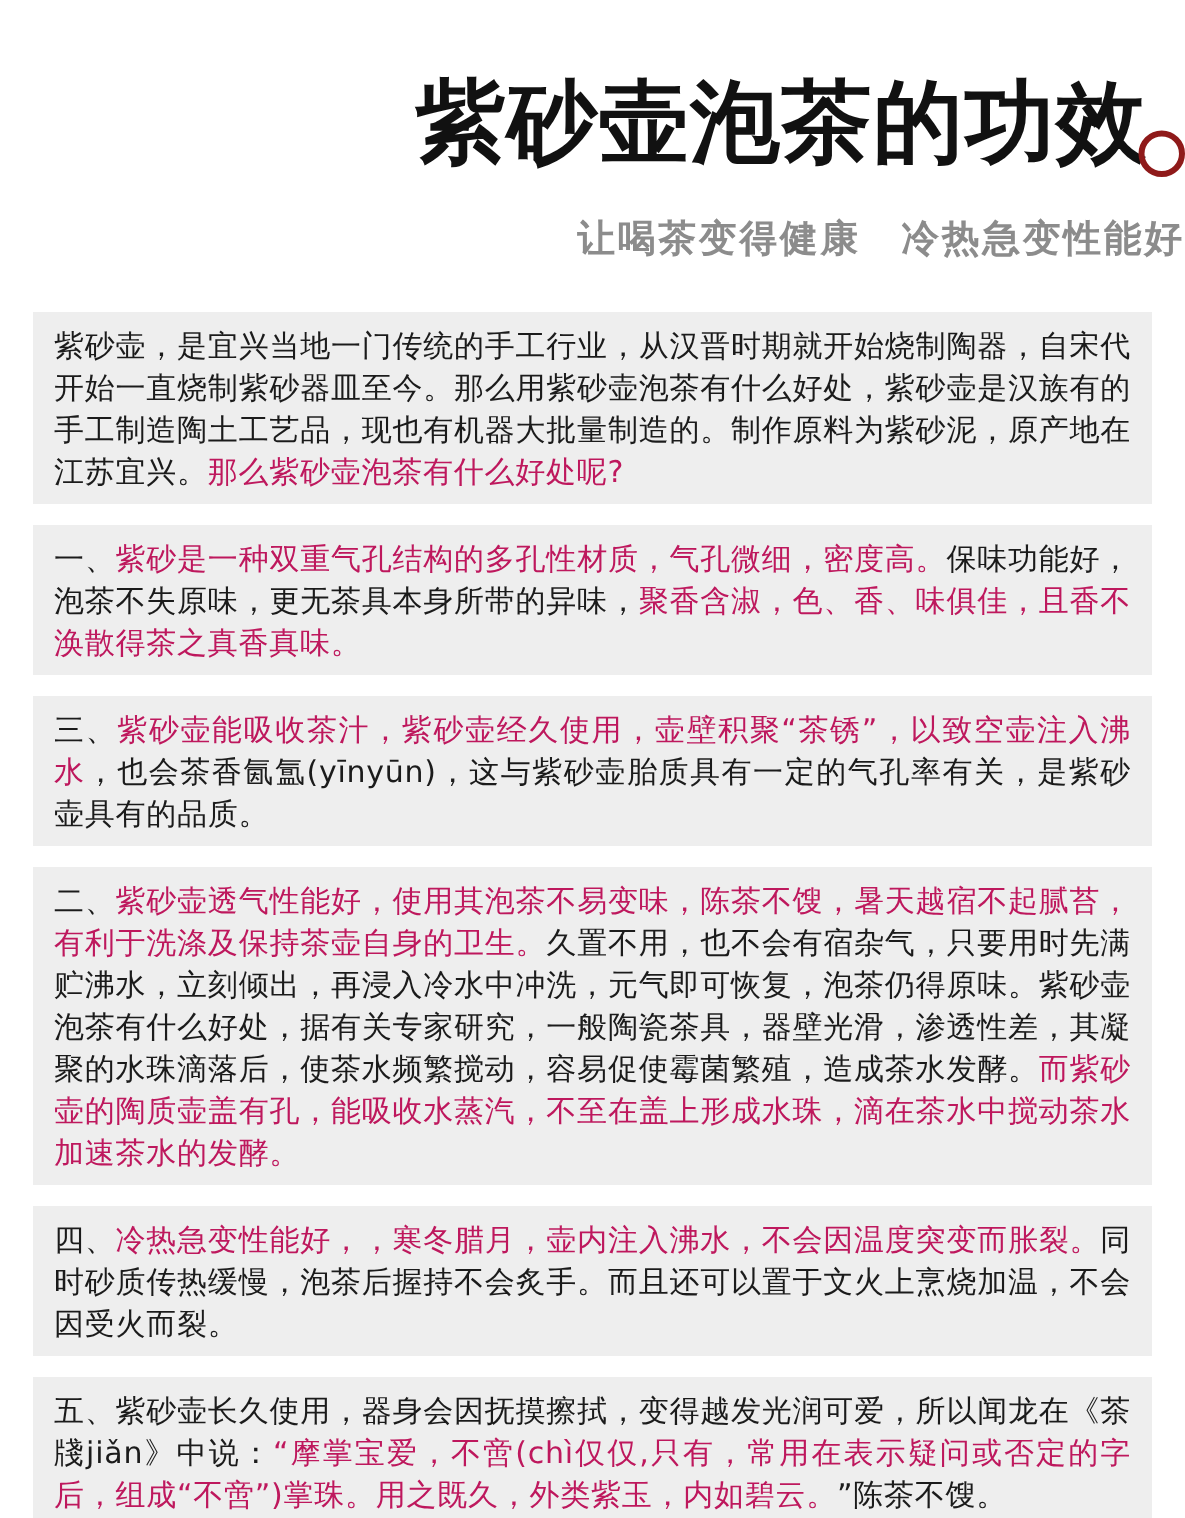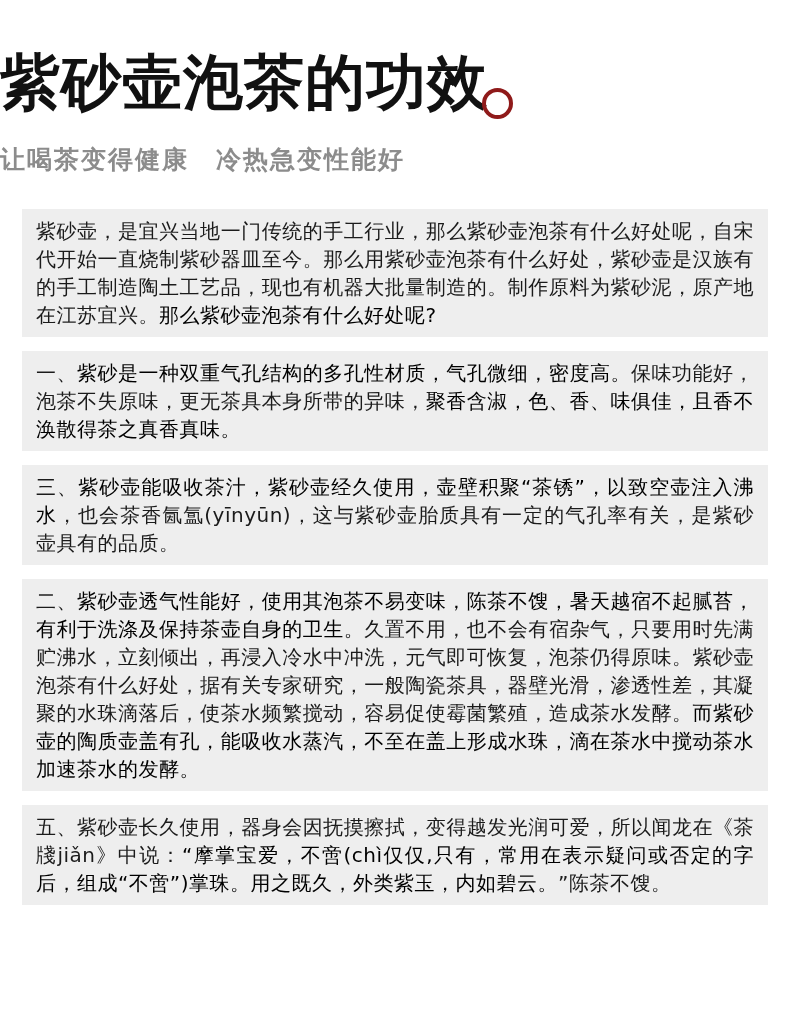--- a/index.html
+++ b/index.html
@@ -7,21 +7,21 @@
     padding: 0;
     background: #ffffff;
   }
   body {
     width: 790px;
     min-height: 1012px;
     margin: 0 auto;
     font-family: "DejaVu Sans", "Liberation Sans", sans-serif;
   }
   .header {
-    text-align: left;
+    text-align: right;
     padding-top: 48px;
   }
   .page-title {
     display: inline-block;
     font-family: "DejaVu Serif", "Liberation Serif", serif;
     font-size: 60px;
     line-height: 1.15;
     font-weight: 900;
     color: #111111;
     letter-spacing: 1px;
@@ -57,42 +57,45 @@
     box-sizing: border-box;
   }
   .para-box p {
     margin: 0;
     font-size: 20px;
     line-height: 28px;
     color: #1b1b1b;
     text-align: justify;
     letter-spacing: 0.5px;
   }
-  .run-red { color: #000000; }
+  .run-red { color: #be185d; }
   .run-black { color: #1b1b1b; }
 </style>
 </head>
 <body>
 
 <div class="header">
   <div>
     <span class="page-title">紫砂壶泡茶的功效</span><span class="ring-icon"></span>
   </div>
   <div class="subtitle">让喝茶变得健康　冷热急变性能好</div>
 </div>
 
 <div class="content">
   <div class="para-box">
-    <p><span class="run-black">紫砂壶，是宜兴当地一门传统的手工行业，那么紫砂壶泡茶有什么好处呢，自宋代开始一直烧制紫砂器皿至今。那么用紫砂壶泡茶有什么好处，紫砂壶是汉族有的手工制造陶土工艺品，现也有机器大批量制造的。制作原料为紫砂泥，原产地在江苏宜兴。</span><span class="run-red">那么紫砂壶泡茶有什么好处呢?</span></p>
+    <p><span class="run-black">紫砂壶，是宜兴当地一门传统的手工行业，从汉晋时期就开始烧制陶器，自宋代开始一直烧制紫砂器皿至今。那么用紫砂壶泡茶有什么好处，紫砂壶是汉族有的手工制造陶土工艺品，现也有机器大批量制造的。制作原料为紫砂泥，原产地在江苏宜兴。</span><span class="run-red">那么紫砂壶泡茶有什么好处呢?</span></p>
   </div>
   <div class="para-box">
     <p><span class="run-black">一、</span><span class="run-red">紫砂是一种双重气孔结构的多孔性材质，气孔微细，密度高。</span><span class="run-black">保味功能好，泡茶不失原味，更无茶具本身所带的异味，</span><span class="run-red">聚香含淑，色、香、味俱佳，且香不涣散得茶之真香真味。</span></p>
   </div>
   <div class="para-box">
     <p><span class="run-black">三、</span><span class="run-red">紫砂壶能吸收茶汁，紫砂壶经久使用，壶壁积聚“茶锈”，以致空壶注入沸水</span><span class="run-black">，也会茶香氤氲(yīnyūn)，这与紫砂壶胎质具有一定的气孔率有关，是紫砂壶具有的品质。</span></p>
   </div>
   <div class="para-box">
     <p><span class="run-black">二、</span><span class="run-red">紫砂壶透气性能好，使用其泡茶不易变味，陈茶不馊，暑天越宿不起腻苔，有利于洗涤及保持茶壶自身的卫生。</span><span class="run-black">久置不用，也不会有宿杂气，只要用时先满贮沸水，立刻倾出，再浸入冷水中冲洗，元气即可恢复，泡茶仍得原味。紫砂壶泡茶有什么好处，据有关专家研究，一般陶瓷茶具，器壁光滑，渗透性差，其凝聚的水珠滴落后，使茶水频繁搅动，容易促使霉菌繁殖，造成茶水发酵。</span><span class="run-red">而紫砂壶的陶质壶盖有孔，能吸收水蒸汽，不至在盖上形成水珠，滴在茶水中搅动茶水加速茶水的发酵。</span></p>
   </div>
   <div class="para-box">
+    <p><span class="run-black">四、</span><span class="run-red">冷热急变性能好，，寒冬腊月，壶内注入沸水，不会因温度突变而胀裂。</span><span class="run-black">同时砂质传热缓慢，泡茶后握持不会炙手。而且还可以置于文火上烹烧加温，不会因受火而裂。</span></p>
+  </div>
+  <div class="para-box">
     <p><span class="run-black">五、紫砂壶长久使用，器身会因抚摸擦拭，变得越发光润可爱，所以闻龙在《茶牋jiǎn》中说：</span><span class="run-red">“摩掌宝爱，不啻(chì仅仅,只有，常用在表示疑问或否定的字后，组成“不啻”)掌珠。用之既久，外类紫玉，内如碧云。</span><span class="run-black">”陈茶不馊。</span></p>
   </div>
 </div>
 
 </body></html>

